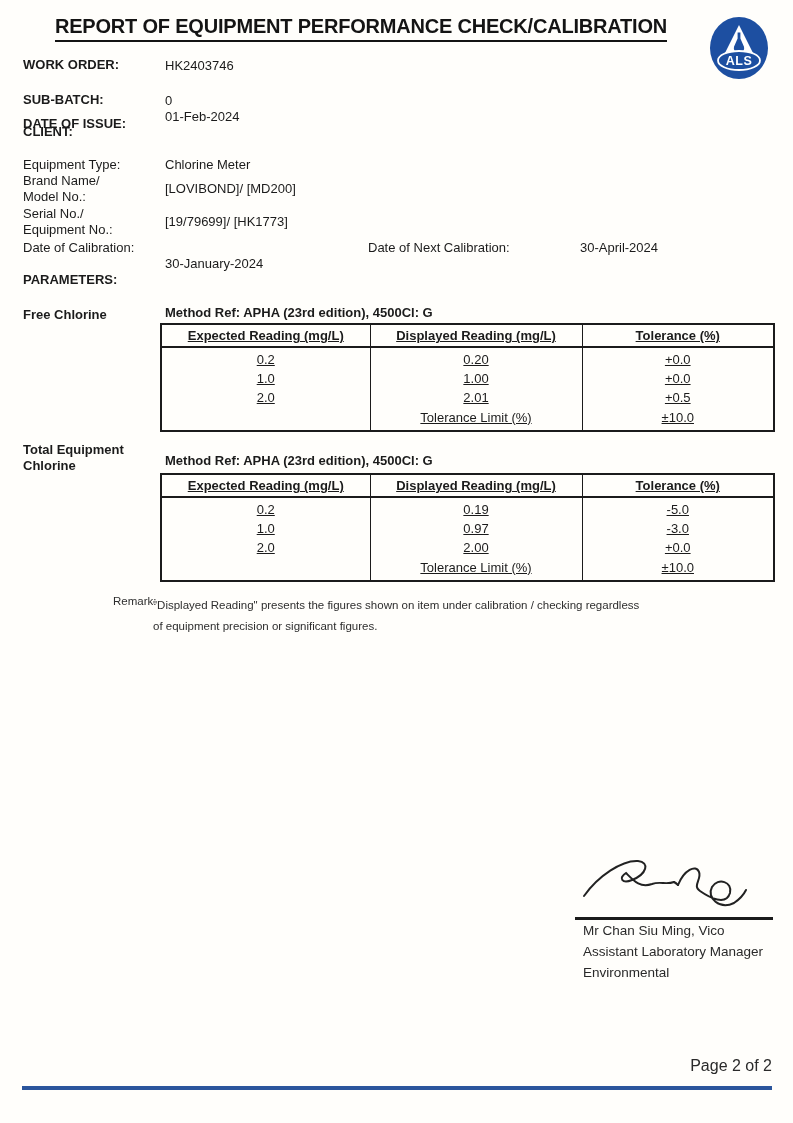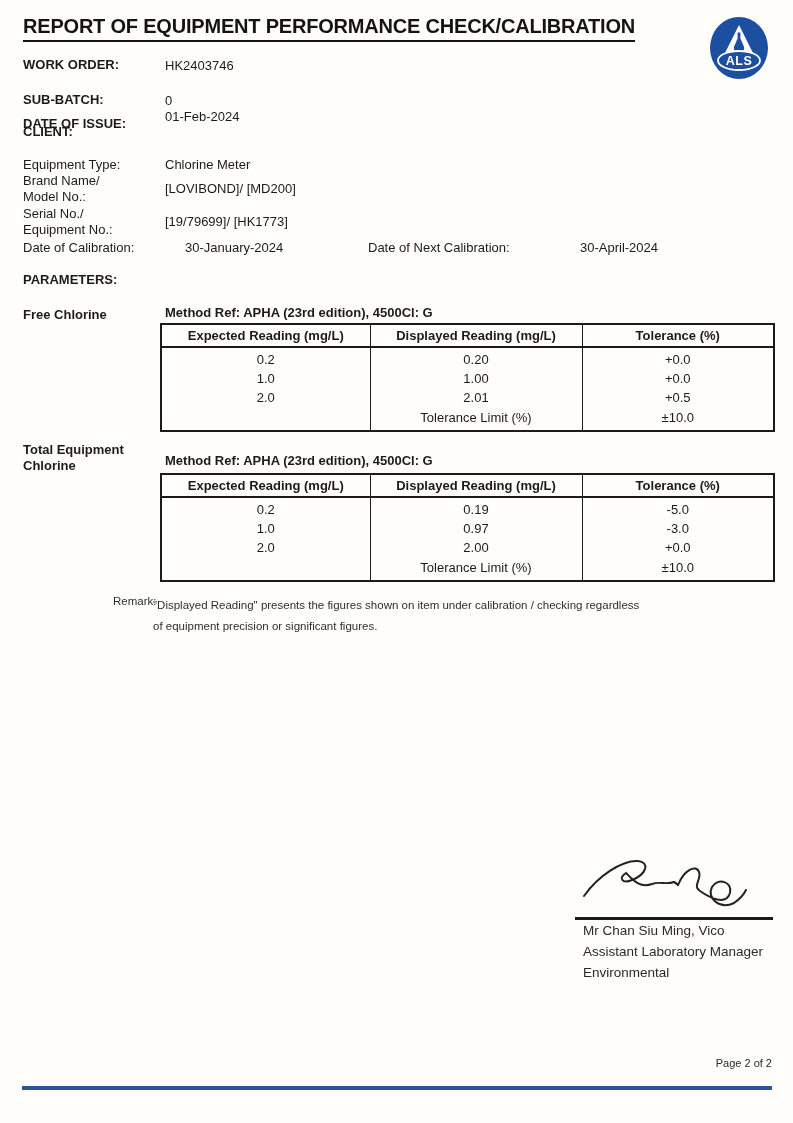--- a/index.html
+++ b/index.html
@@ -4,47 +4,48 @@
 <style>
   html,body { margin:0; padding:0; background:#ffffff; }
   .page {
     position:relative; width:793px; height:1123px;
     background:#fffefb; overflow:hidden;
     font-family:"Liberation Sans", sans-serif;
     color:#1b1b1b; font-size:13px;
   }
   .abs { position:absolute; }
   .b { font-weight:bold; }
-  .title-wrap { position:absolute; left:23px; top:15px; width:676px; text-align:left; }
+  .title-wrap { position:absolute; left:23px; top:15px; width:676px; text-align:center; }
   .title-text {
     display:inline-block; font-weight:bold; font-size:20px; color:#141414;
     border-bottom:2.5px solid #141414; padding-bottom:2px; letter-spacing:-0.2px;
   }
   .field-label { position:absolute; left:23px; font-weight:bold; }
   .plain-label { position:absolute; left:23px; }
   .field-value { position:absolute; left:165px; }
   .two-line { line-height:16px; }
   .ctable {
     border-collapse:collapse; table-layout:fixed; width:613px;
     font-size:13px; color:#1b1b1b; background:transparent;
     border:2px solid #1b1b1b;
+    text-decoration:underline;
   }
   .ctable th, .ctable td {
     border-left:1.5px solid #1b1b1b; border-right:1.5px solid #1b1b1b;
     padding:0 4px; text-align:center; overflow:hidden; white-space:nowrap;
   }
   .ctable thead th { border-bottom:2px solid #1b1b1b; font-weight:bold; height:21px; }
   .ctable td { height:19px; }
   .ctable tr.first-row td { padding-top:2px; }
   .ctable tr.tol-row td { height:21px; padding-bottom:2px; }
   .remark-line { line-height:21px; }
   .sig-line { position:absolute; left:575px; top:917px; width:198px; height:2.5px; background:#1b1b1b; }
   .sig-text { position:absolute; left:583px; font-size:13.5px; color:#2a2a2a; }
   .footer-line { position:absolute; left:22px; top:1086px; width:750px; height:3.5px; background:#2b559c; }
-  .page-label { position:absolute; left:560px; top:1057px; width:212px; text-align:right; font-size:11px; color:#2a2a2a; }
+  .page-label { position:absolute; left:560px; top:1057px; width:212px; text-align:right; font-size:16px; color:#2a2a2a; }
 </style>
 </head>
 <body>
 
 <div class="page">
 
   <div class="title-wrap">
     <span class="title-text">REPORT OF EQUIPMENT PERFORMANCE CHECK/CALIBRATION</span>
   </div>
 
@@ -76,21 +77,21 @@
   </div>
   <span class="field-value" style="top:181px;">[LOVIBOND]/ [MD200]</span>
 
   <div class="plain-label two-line" style="top:206px;">
     <div>Serial No./</div>
     <div>Equipment No.:</div>
   </div>
   <span class="field-value" style="top:214px;">[19/79699]/ [HK1773]</span>
 
   <span class="plain-label" style="top:240px;">Date of Calibration:</span>
-  <span class="field-value" style="top:240px;margin-left:20px;">30-January-2024</span>
+  <span class="field-value" style="top:256px;">30-January-2024</span>
   <span class="abs" style="left:368px; top:240px;">Date of Next Calibration:</span>
   <span class="abs" style="left:580px; top:240px;">30-April-2024</span>
 
   <span class="field-label" style="top:272px;">PARAMETERS:</span>
 
   <span class="field-label" style="top:307px; width:120px;">Free Chlorine</span>
   <span class="abs b" style="left:165px; top:305px;">Method Ref: APHA (23rd edition), 4500Cl: G</span>
 
   <table class="ctable abs" style="left:160px; top:323px;">
     <colgroup>

